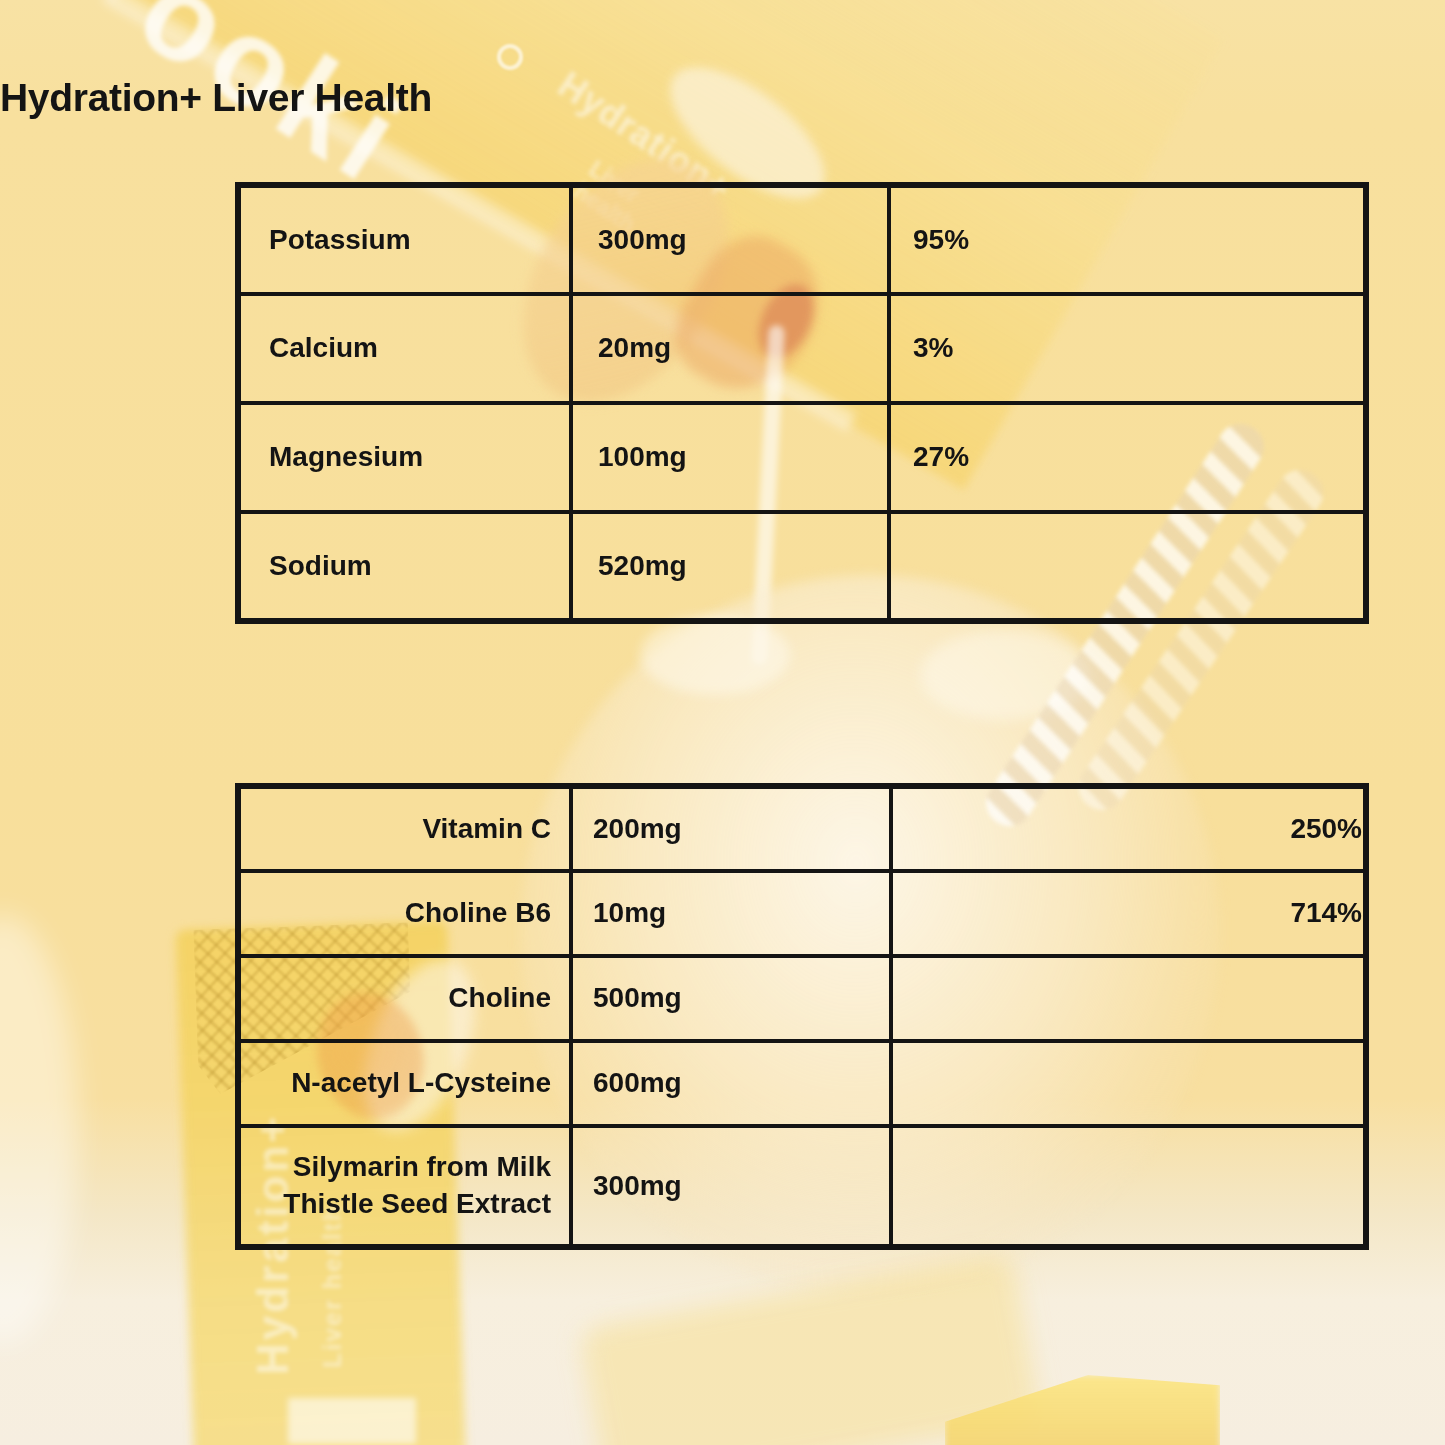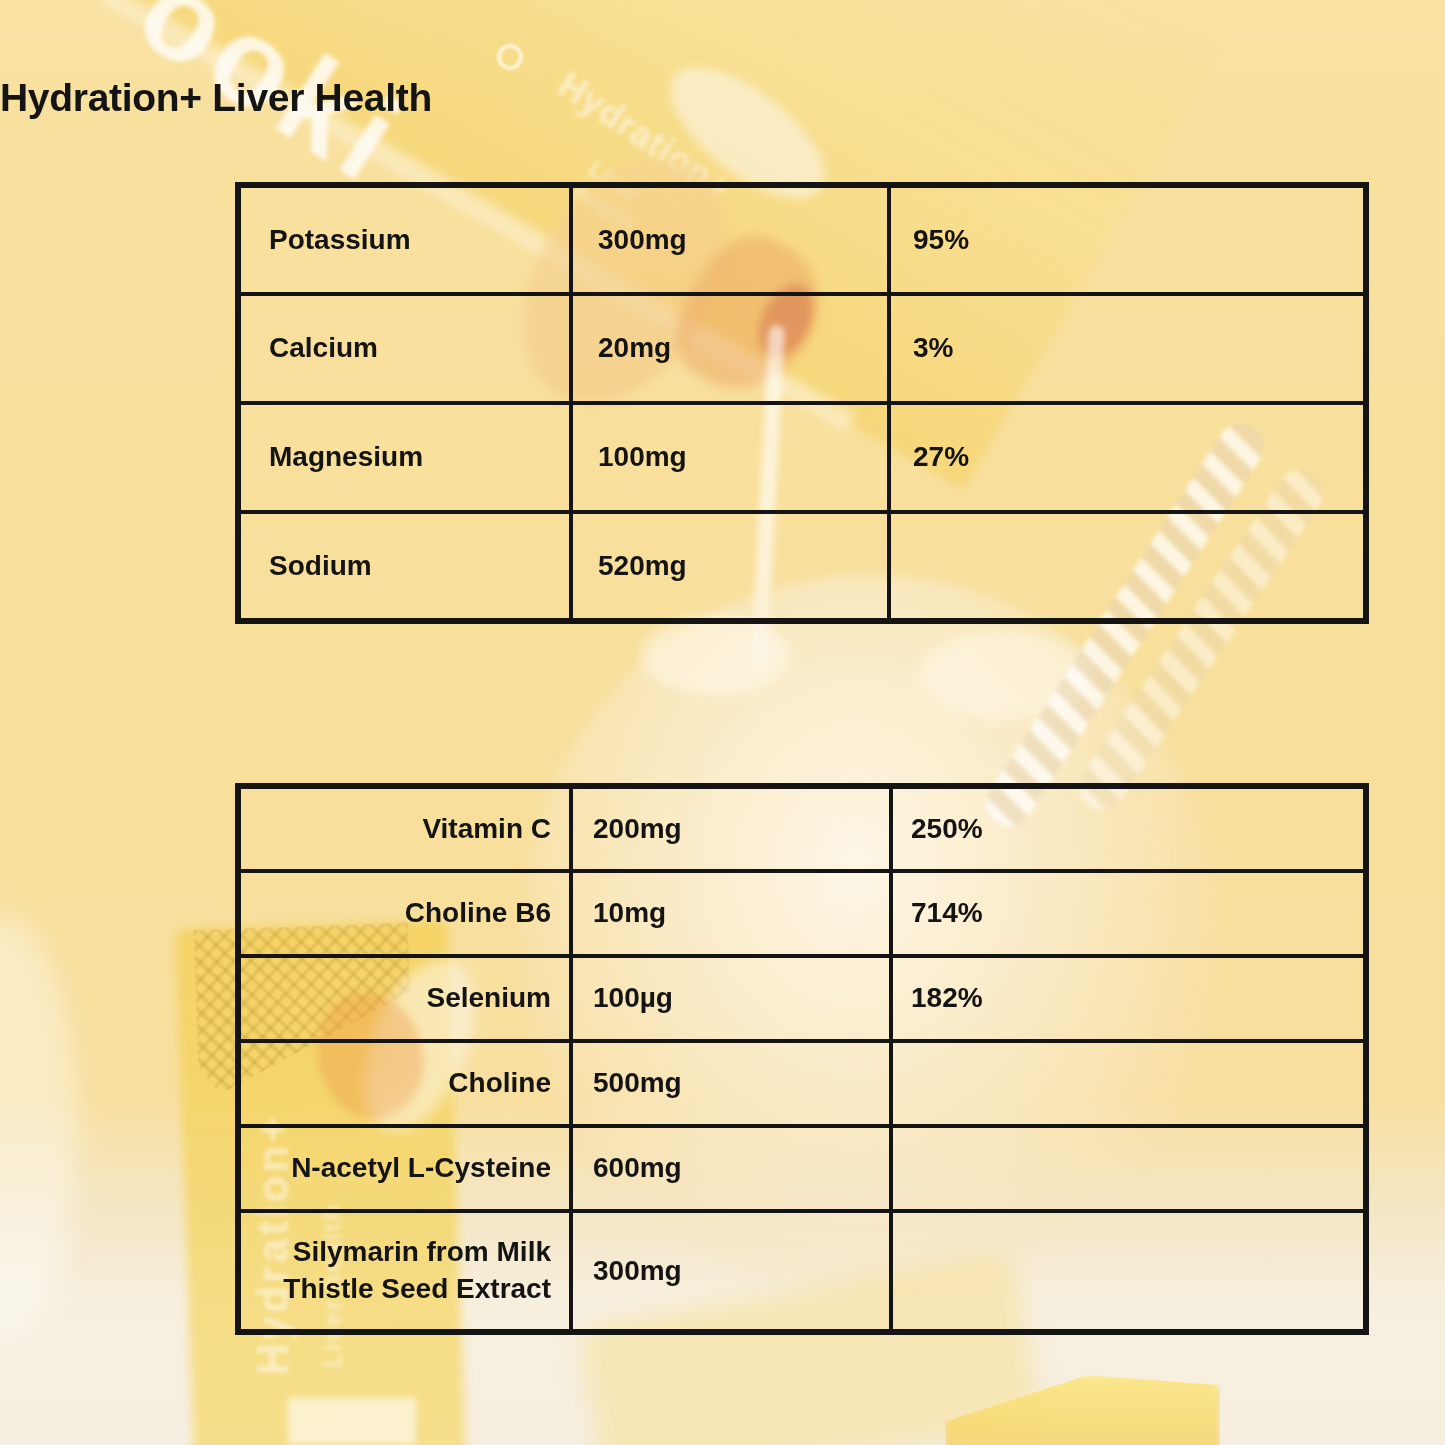--- a/index.html
+++ b/index.html
@@ -160,21 +160,21 @@
   .tbl1 { top:182px; }
   .tbl1 tr { height:109px; }
   .tbl2 { top:783px; }
   .tbl2 tr { height:85px; }
   .tbl2 tr.tall { height:121px; }
   .tbl1 .c-name { padding-left:28px; }
   .tbl1 .c-amt  { padding-left:25px; }
   .tbl1 .c-dv   { padding-left:22px; }
   .tbl2 .c-name { padding-left:22px; padding-right:18px;text-align:right; }
   .tbl2 .c-amt  { padding-left:20px; }
-  .tbl2 .c-dv   { padding-left:18px; }
+  .tbl2 .c-dv   { padding-left:18px;text-align:right; }
 </style>
 </head>
 <body>
 
 <div class="canvas">
 
   <div class="bg">
     <div class="sachet-top"></div>
     <div class="sachet-seam"></div>
     <span class="brand-logo">ooki</span>
@@ -246,25 +246,20 @@
         <td class="c-name">Vitamin C</td>
         <td class="c-amt">200mg</td>
         <td class="c-dv">250%</td>
       </tr>
       <tr>
         <td class="c-name">Choline B6</td>
         <td class="c-amt">10mg</td>
         <td class="c-dv">714%</td>
       </tr>
       <tr>
-        <td class="c-name">Selenium</td>
-        <td class="c-amt">100µg</td>
-        <td class="c-dv">182%</td>
-      </tr>
-      <tr>
         <td class="c-name">Choline</td>
         <td class="c-amt">500mg</td>
         <td class="c-dv"></td>
       </tr>
       <tr>
         <td class="c-name">N-acetyl L-Cysteine</td>
         <td class="c-amt">600mg</td>
         <td class="c-dv"></td>
       </tr>
       <tr class="tall">

